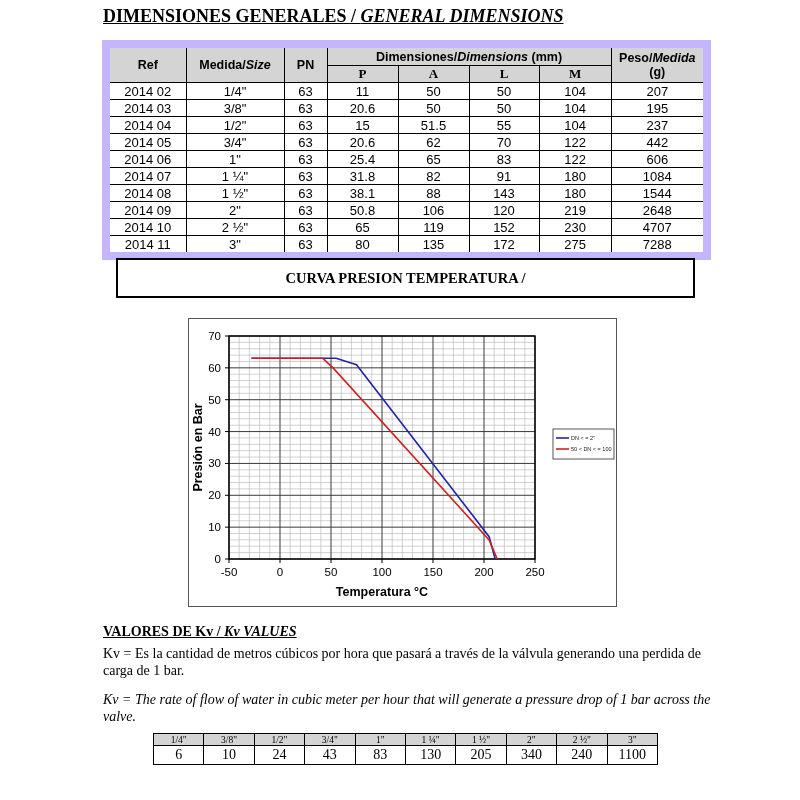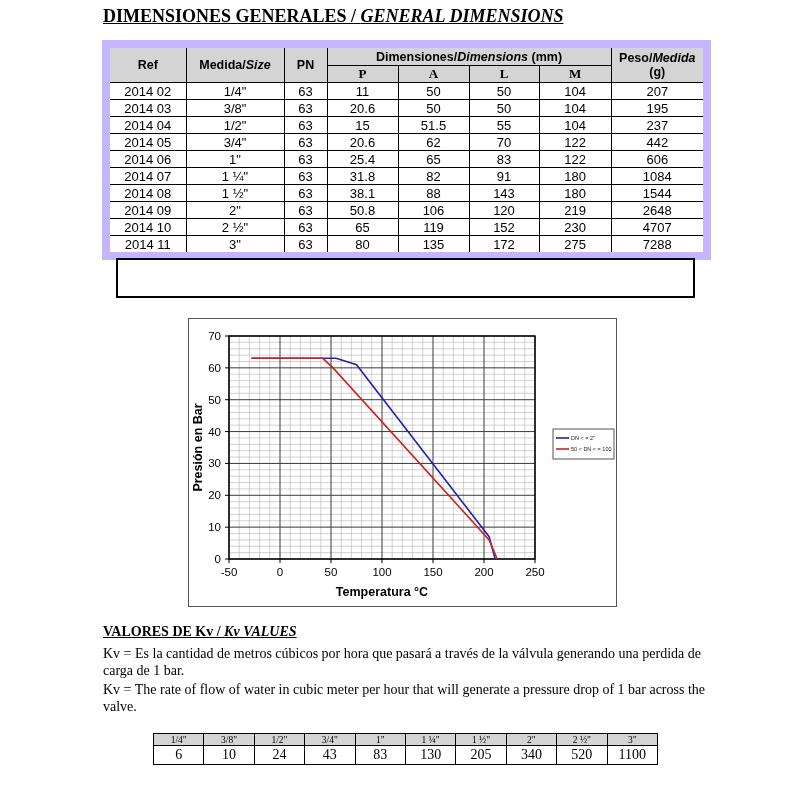--- a/index.html
+++ b/index.html
@@ -43,21 +43,21 @@
     position:absolute; left:188px; top:318px; width:429px; height:289px;
     border:1px solid #555; background:#fff; box-sizing:border-box;
   }
 
   
   #kv-heading { position:absolute; left:103px; top:624px; font-weight:bold; font-size:14px; }
   #kv-heading .u { text-decoration:underline; }
   #kv-heading i { font-style:italic; }
   #kv-desc { position:absolute; left:103px; top:645px; width:620px; font-size:14px; line-height:17px; }
   #kv-desc p { margin:0; }
-  #kv-desc .en { margin-top:2px; }
+  #kv-desc .en { font-style:italic; margin-top:12px; }
 
   
   #kv-table {
     position:absolute; left:153px; top:733px; width:505px;
     border-collapse:collapse; table-layout:fixed; font-family:"Liberation Serif", serif;
     border:1px solid #000;
   }
   #kv-table th, #kv-table td { border:1px solid #000; text-align:center; padding:0; }
   #kv-table th { background:#d4d4d4; font-weight:normal; font-size:9.5px; height:11px; }
   #kv-table td { font-size:14px; height:18px; background:#fff; }
@@ -195,20 +195,21 @@
         <td>80</td>
         <td>135</td>
         <td>172</td>
         <td>275</td>
         <td>7288</td>
       </tr>
     </tbody>
 </table>
 
 <div id="curve-box">
+  <span>CURVA PRESION TEMPERATURA / </span>
 </div>
 
 <div id="chart-frame"><svg width="427" height="287">
       <g>
         <line x1="50.2" y1="17" x2="50.2" y2="240" stroke="#b4b4b4" stroke-width="0.6"></line>
         <line x1="60.4" y1="17" x2="60.4" y2="240" stroke="#b4b4b4" stroke-width="0.6"></line>
         <line x1="70.6" y1="17" x2="70.6" y2="240" stroke="#b4b4b4" stroke-width="0.6"></line>
         <line x1="80.8" y1="17" x2="80.8" y2="240" stroke="#b4b4b4" stroke-width="0.6"></line>
         <line x1="101.2" y1="17" x2="101.2" y2="240" stroke="#b4b4b4" stroke-width="0.6"></line>
         <line x1="111.4" y1="17" x2="111.4" y2="240" stroke="#b4b4b4" stroke-width="0.6"></line>
@@ -351,17 +352,17 @@
   <tbody>
       <tr id="kv-values-row">
         <td>6</td>
         <td>10</td>
         <td>24</td>
         <td>43</td>
         <td>83</td>
         <td>130</td>
         <td>205</td>
         <td>340</td>
-        <td>520</td>
+        <td>240</td>
         <td>1100</td>
       </tr>
     </tbody>
 </table>
 
 </body></html>

